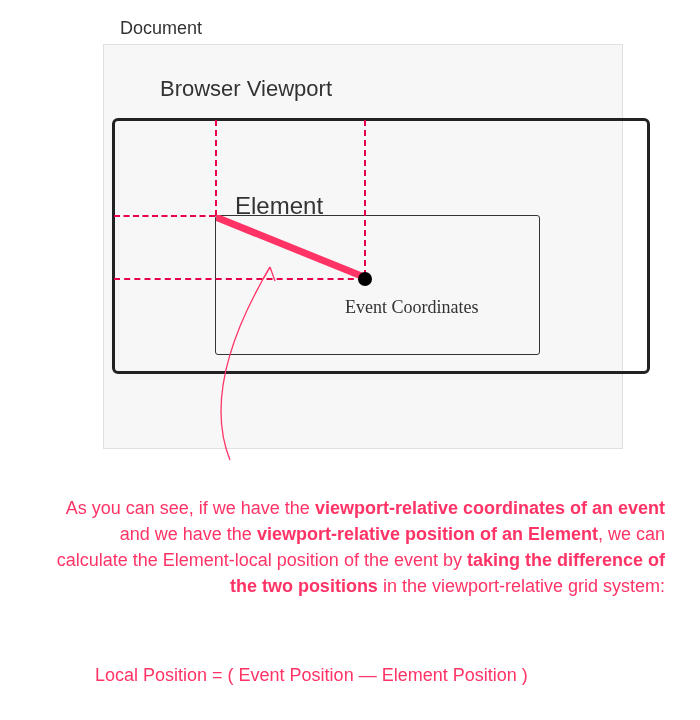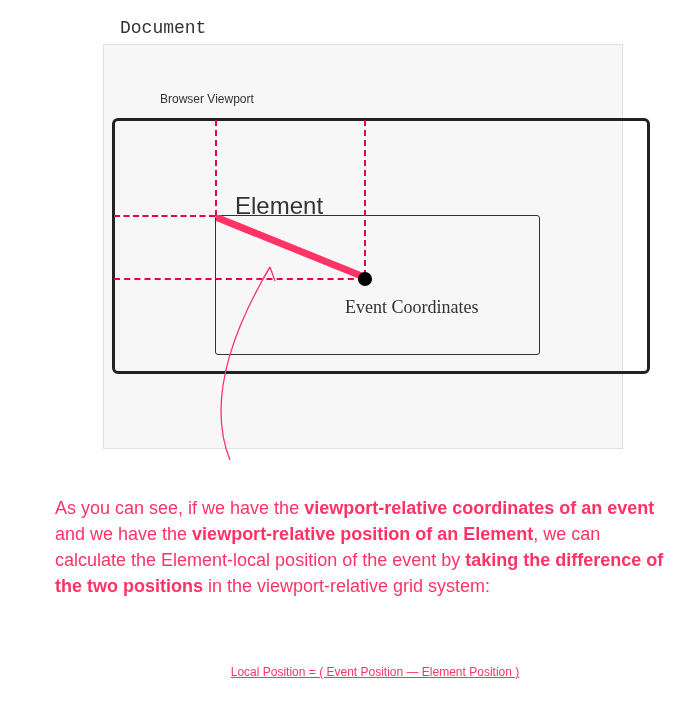--- a/index.html
+++ b/index.html
@@ -9,36 +9,35 @@
     width: 700px;
     height: 720px;
     position: relative;
     color: #333;
   }
   .document-label {
     position: absolute;
     left: 120px;
     top: 18px;
     font-size: 18px;
-    font-family: Liberation Mono, monospace;
   }
   .document-box {
     position: absolute;
     left: 103px;
     top: 44px;
     width: 520px;
     height: 405px;
     background: #f7f7f7;
     border: 1px solid #e0e0e0;
   }
   .viewport-label {
     position: absolute;
     left: 160px;
-    top: 92px;
-    font-size: 12px;
+    top: 76px;
+    font-size: 22px;
   }
   .viewport-box {
     position: absolute;
     left: 112px;
     top: 118px;
     width: 538px;
     height: 256px;
     border: 3px solid #222;
     border-radius: 6px;
     background: transparent;
@@ -120,33 +119,32 @@
     pointer-events: none;
   }
   .explanation {
     position: absolute;
     left: 55px;
     top: 495px;
     width: 610px;
     font-size: 18px;
     line-height: 1.45;
     color: #ff3366;
+    text-align: right;
   }
   .explanation strong {
     font-weight: bold;
   }
   .formula {
     position: absolute;
     left: 95px;
     top: 665px;
     width: 560px;
-    font-size: 12px;
+    font-size: 18px;
     color: #ff3366;
-    text-align: center;
-    text-decoration: underline;
   }
 </style>
 </head>
 <body>
 
 <div class="document-label">Document</div>
 <div class="document-box"></div>
 
 <div class="viewport-label">Browser Viewport</div>
 <div class="viewport-box"></div>

